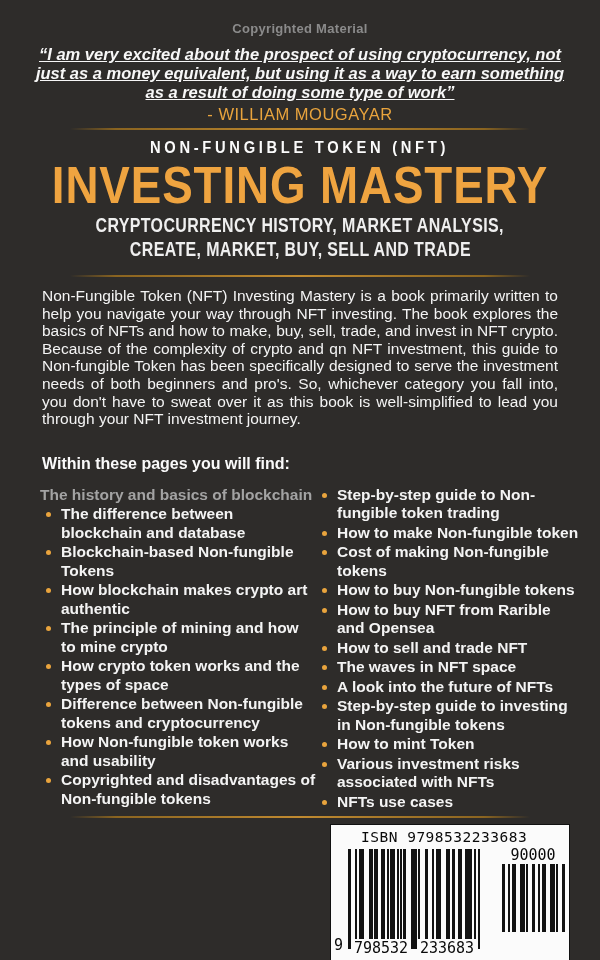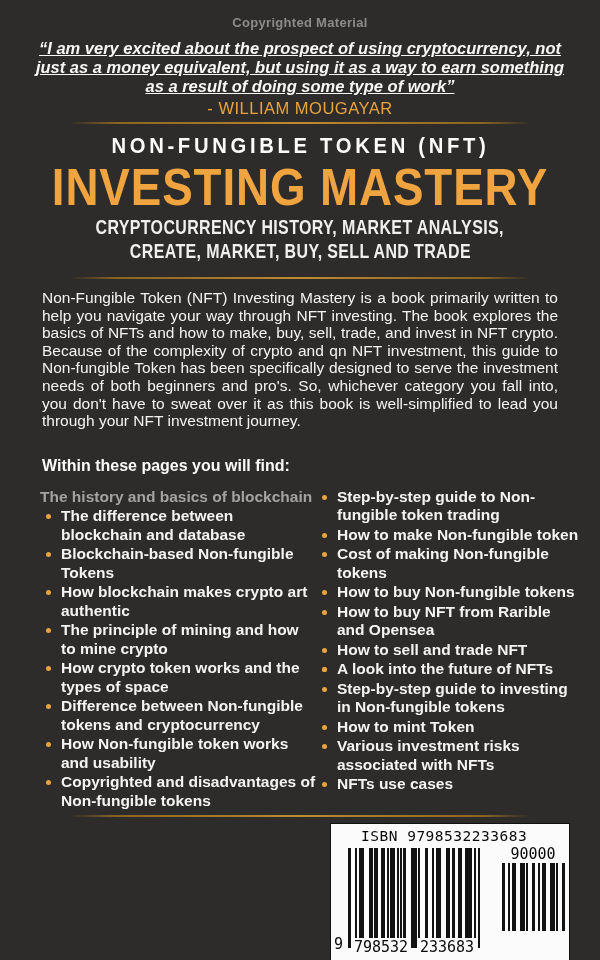--- a/index.html
+++ b/index.html
@@ -11,21 +11,21 @@
     overflow:hidden;
     position:relative;
   }
   .top-notice, .bottom-notice {
     text-align:center;
     color:#8b8b8b;
     font-size:13px;
     font-weight:700;
     letter-spacing:.3px;
   }
-  .top-notice { padding-top:15px; }
+  .top-notice { padding-top:21px; }
   .quote {
     margin:9px 30px 0;
     text-align:center;
     font-style:italic;
     font-weight:700;
     font-size:16.5px;
     line-height:19px;
     color:#f7f7f7;
     text-decoration:underline;
   }
@@ -42,21 +42,21 @@
     margin:4px 70px 0;
     background:linear-gradient(90deg, rgba(138,100,32,0) 0%, #8a6420 10%, #c08a30 50%, #8a6420 90%, rgba(138,100,32,0) 100%);
     border-radius:1px;
   }
   .divider-2 { margin-top:14px; }
   .divider-3 { margin-top:4px; }
   .title-block { text-align:center; }
   .condensed { display:inline-block; white-space:nowrap; }
   .supertitle {
     margin-top:9px;
-    font-size:22px;
+    font-size:16px;
     font-weight:700;
     letter-spacing:4px;
     color:#fbfbfb;
   }
   .supertitle .condensed { transform:scaleX(.92); }
   .main-title {
     margin-top:1px;
     font-size:52px;
     line-height:55px;
     font-weight:700;
@@ -265,20 +265,21 @@
           <span>How to buy NFT from Rarible and Opensea</span>
         </li>
 
         <li>
           <span class="bullet-dot"></span>
           <span>How to sell and trade NFT</span>
         </li>
 
         <li>
           <span class="bullet-dot"></span>
+          <span>The waves in NFT space</span>
         </li>
 
         <li>
           <span class="bullet-dot"></span>
           <span>A look into the future of NFTs</span>
         </li>
 
         <li>
           <span class="bullet-dot"></span>
           <span>Step-by-step guide to investing in Non-fungible tokens</span>

